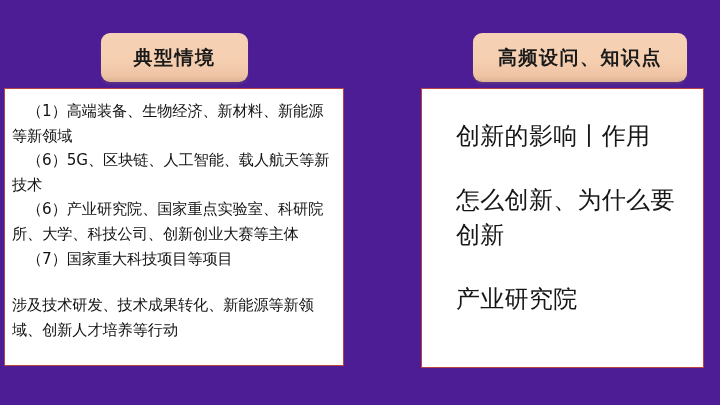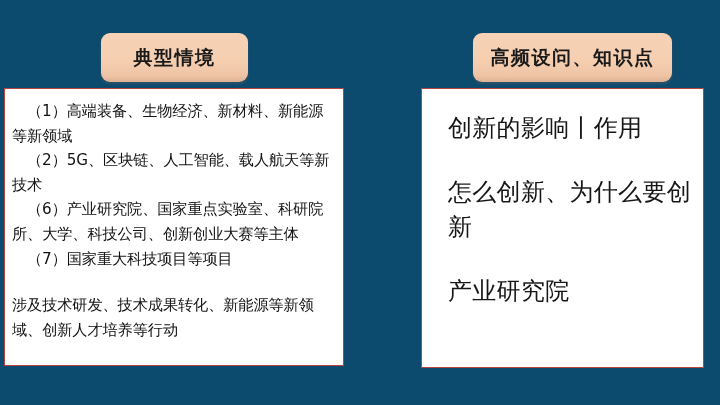--- a/index.html
+++ b/index.html
@@ -11,21 +11,21 @@
     height: 405px;
     background: #ffffff;
     font-family: "Liberation Sans", "DejaVu Sans", sans-serif;
     overflow: hidden;
     position: relative;
   }
 
   .slide {
     position: absolute;
     inset: 0;
-    background: #0c4a6e;
+    background: #4c1d95;
   }
 
   
   .pill {
     position: absolute;
     border-radius: 9px;
     background: linear-gradient(180deg, #f7d2b6 0%, #f6cfb1 55%, #eec3a4 88%, #dcb195 100%);
     box-shadow: 0 2px 3px rgba(120, 100, 90, 0.32);
     display: flex;
     align-items: center;
@@ -44,21 +44,21 @@
     left: 101px;
     top: 33px;
     width: 147px;
     height: 49px;
   }
   #pill-left .pill-label { font-size: 19px; }
 
   #pill-right {
     left: 473px;
     top: 33px;
-    width: 199px;
+    width: 214px;
     height: 49px;
   }
   #pill-right .pill-label { font-size: 19px; }
 
   
   .box {
     position: absolute;
     background: #ffffff;
     border: 1.4px solid #b9443f;
     box-sizing: border-box;
@@ -107,21 +107,21 @@
     left: 26px;
     top: 22px;
     right: 10px;
     font-family: "DejaVu Serif", "Liberation Serif", serif;
     font-size: 24px;
     line-height: 35px;
     color: #161616;
     letter-spacing: 0.3px;
   }
   .right-text p {
-    margin: 0;
+    margin: 8px;
     white-space: pre-wrap;
   }
   .right-text p.gap {
     margin-top: 29px;
   }
 </style>
 </head>
 <body>
 
 <div class="slide">
@@ -130,21 +130,21 @@
     <span class="pill-label">典型情境</span>
   </div>
 
   <div class="pill" id="pill-right">
     <span class="pill-label">高频设问、知识点</span>
   </div>
 
   <div class="box" id="box-left">
     <div class="left-text">
       <p class="numbered">（1）高端装备、生物经济、新材料、新能源等新领域</p>
-      <p class="numbered">（2）5G、区块链、人工智能、载人航天等新技术</p>
+      <p class="numbered">（6）5G、区块链、人工智能、载人航天等新技术</p>
       <p class="numbered">（6）产业研究院、国家重点实验室、科研院所、大学、科技公司、创新创业大赛等主体</p>
       <p class="numbered">（7）国家重大科技项目等项目</p>
       <p class="spacer"></p>
       <p>涉及技术研发、技术成果转化、新能源等新领域、创新人才培养等行动</p>
     </div>
   </div>
 
   <div class="box" id="box-right">
     <div class="right-text">
       <p>创新的影响丨作用</p>

